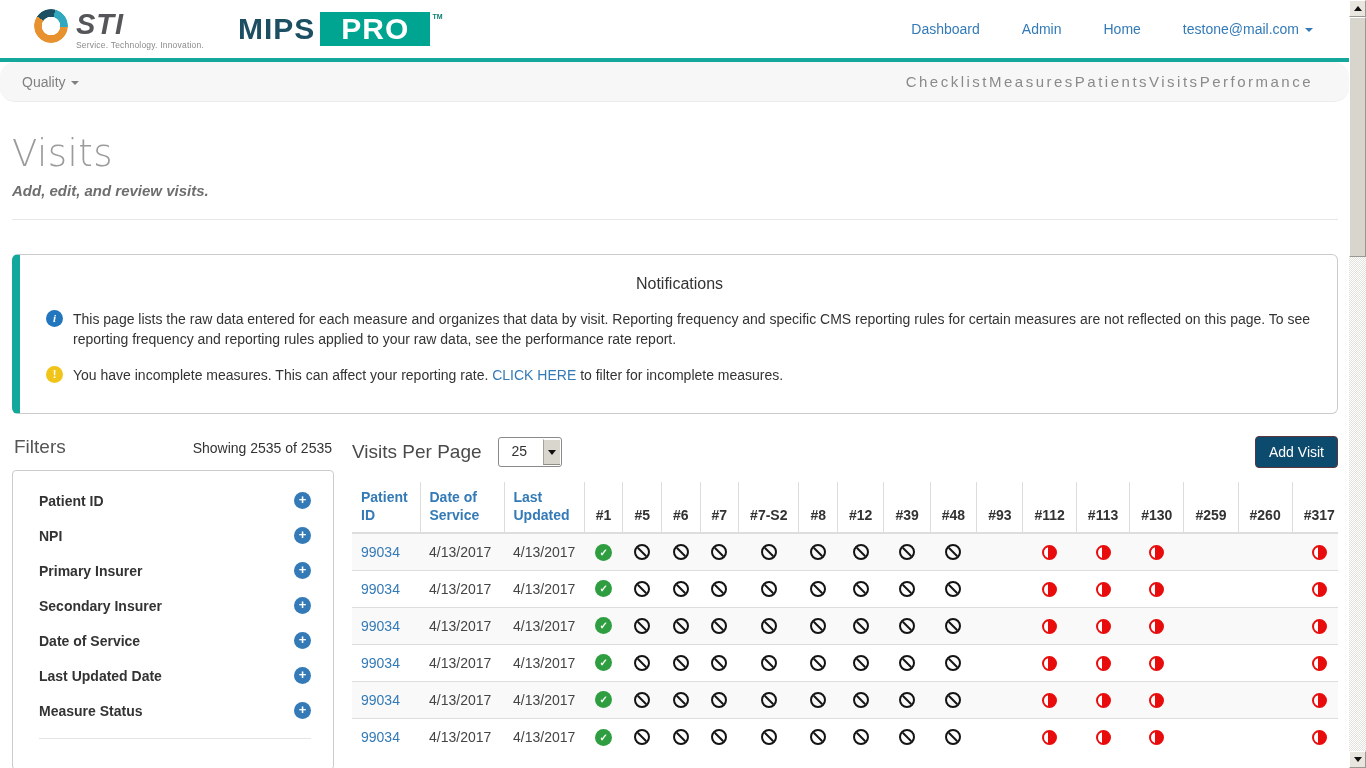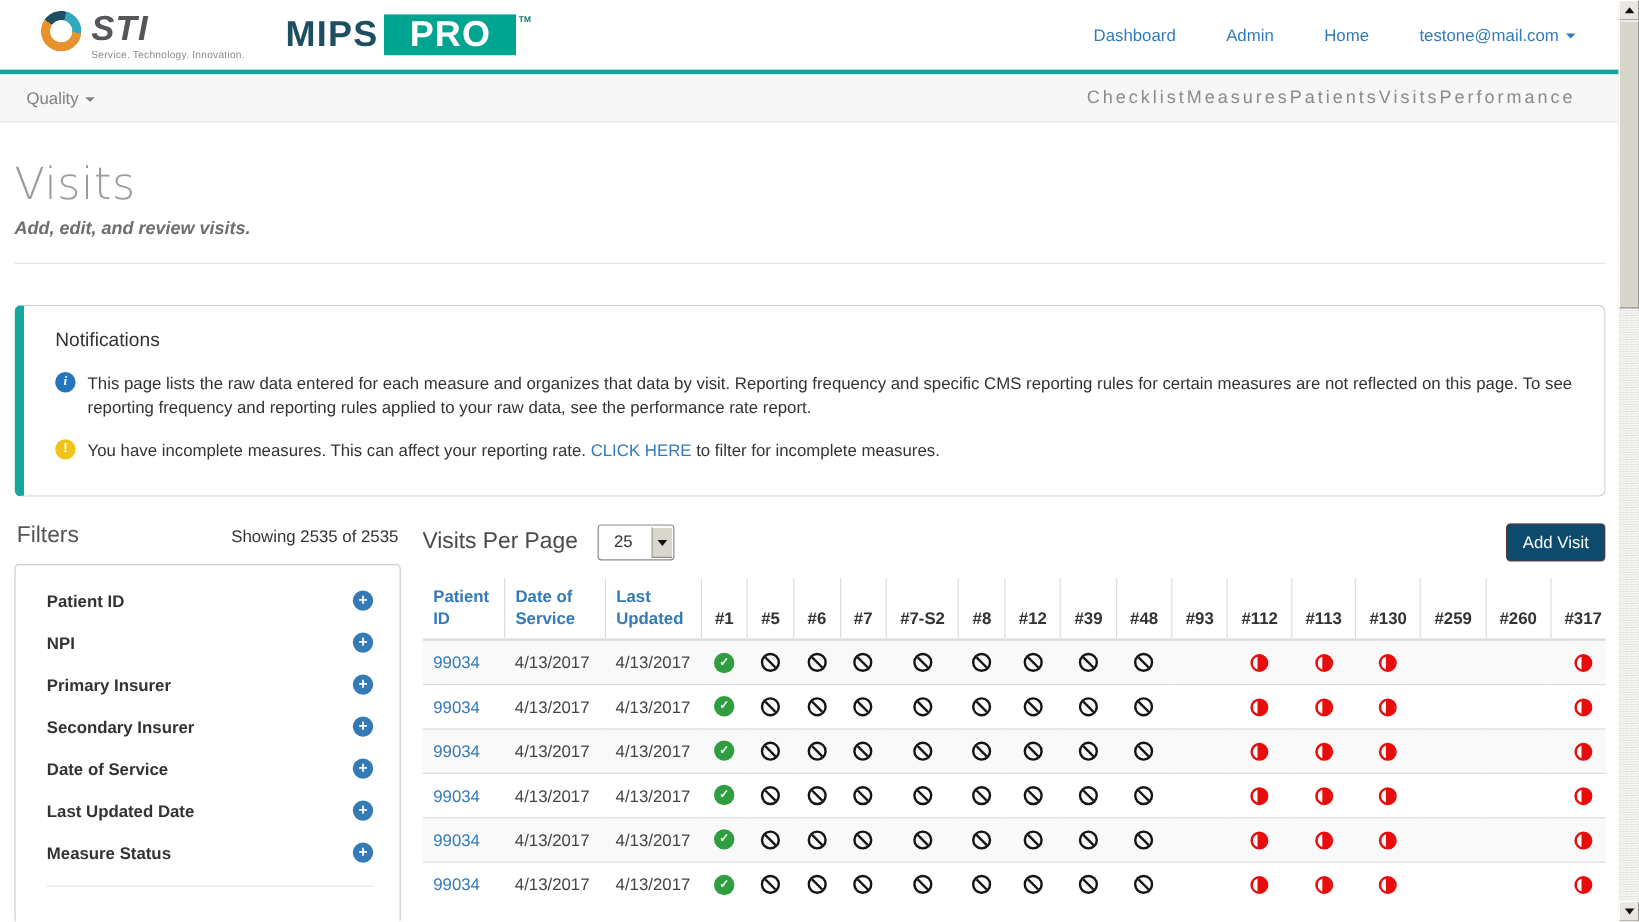--- a/index.html
+++ b/index.html
@@ -27,38 +27,38 @@
               padding:0 21px; margin-left:5px; letter-spacing:1px; }
   .tm { font-size:7px; font-weight:bold; color:#0B7D6F; margin-left:2px; margin-top:1px; }
 
   .top-links { display:flex; align-items:center; gap:42px; font-size:14px; }
   .top-link, .user-menu { color:#337AB7; text-decoration:none; cursor:pointer; }
   .caret-blue { display:inline-block; width:0; height:0; margin-left:6px; vertical-align:middle;
                 border-left:4px solid transparent; border-right:4px solid transparent; border-top:4px solid #337AB7; }
 
   
   .subnav { height:40px; background:#F7F7F7; border-bottom:1px solid #ECECEC; display:flex;
-            align-items:center; justify-content:space-between; padding:0 36px 0 22px; }
+            align-items:center; justify-content:space-between; padding:0 36px 0 22px;border-radius:15px; }
   .quality { color:#808080; font-size:14px; cursor:pointer; }
   .caret-gray { display:inline-block; width:0; height:0; margin-left:5px; vertical-align:middle;
                 border-left:4px solid transparent; border-right:4px solid transparent; border-top:4px solid #808080; }
   .nav-tabs { display:flex; }
   .nav-tab { color:#8A8A8A; font-size:15px; letter-spacing:2.5px; text-decoration:none; cursor:pointer; }
 
   
   main { padding:0 11px 0 12px; }
   .page-title { font-family:"DejaVu Sans", sans-serif; font-size:37px; font-weight:200; color:#9B9B9B;
                 margin:30px 0 6px; line-height:44px; letter-spacing:.5px; }
   .page-subtitle { font-style:italic; font-size:15px; color:#6E6E6E; margin-bottom:20px; font-weight:bold; }
   .page-divider { border:none; border-top:1px solid #E7E7E7; margin:0 0 34px; }
 
   
   .notifications { border:1px solid #CCC; border-left:8px solid #14A79B; border-radius:6px;
                    padding:20px 24px 28px 26px; margin-bottom:22px; background:#fff; }
-  .notif-title { font-size:16px; font-weight:500; color:#333; margin-bottom:4px; }
+  .notif-title { font-size:16px; font-weight:500; color:#333; margin-bottom:4px;text-align:center; }
   .note-row { display:flex; gap:10px; margin-top:16px; align-items:flex-start; }
   .note-row p { font-size:14px; line-height:20px; color:#333; max-width:1260px; }
   .ic-round { flex:0 0 auto; width:17px; height:17px; border-radius:50%; color:#fff; font-size:11px;
               font-weight:bold; text-align:center; line-height:17px; margin-top:1px; font-style:italic;
               font-family:"Liberation Serif", serif; }
   .ic-info { background:#2176BD; }
   .ic-warn { background:#F0C419; font-style:normal; font-family:"Liberation Sans", sans-serif; }
   .inline-link { color:#337AB7; text-decoration:none; cursor:pointer; }
 
   

